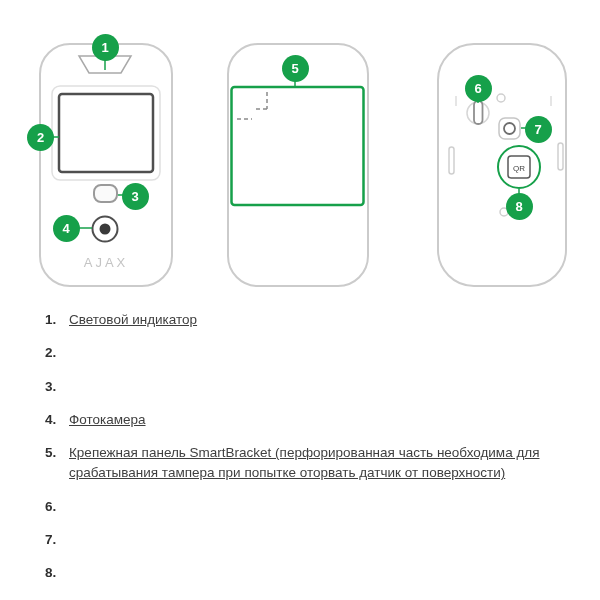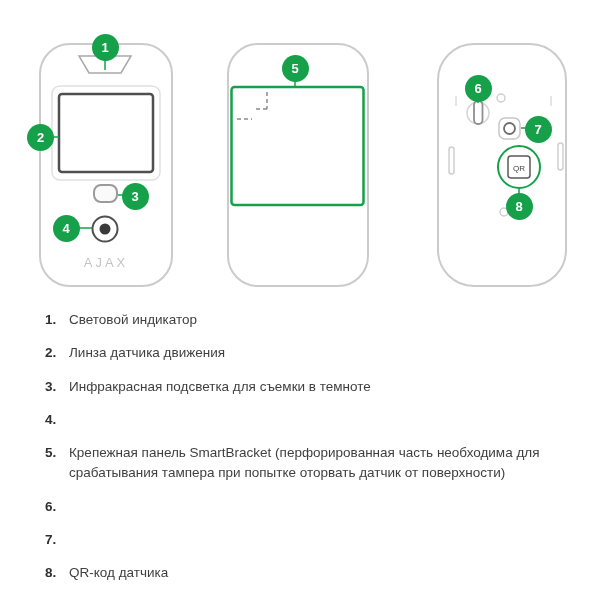--- a/index.html
+++ b/index.html
@@ -49,20 +49,21 @@
     line-height: 1.5;
     color: #3f3f3f;
   }
   .legend-item .num {
     flex: 0 0 24px;
     font-weight: 700;
     color: #2f2f2f;
   }
   .legend-item .txt {
     max-width: 472px;
+    text-decoration: underline;
   }
   .accent-stroke { stroke: var(--accent); }
 </style>
 </head>
 <body>
 
 <div class="page">
 
   <div class="diagram">
     <svg width="600" height="310" viewBox="0 0 600 310">
@@ -125,38 +126,36 @@
     <div class="badge" style="left:505.5px;top:192.5px;">8</div>
   </div>
 
   <div class="legend">
     <div class="legend-item">
       <span class="num">1.</span>
       <span class="txt">Световой индикатор</span>
     </div>
     <div class="legend-item">
       <span class="num">2.</span>
-      <span class="txt">Линза датчика движения</span>
     </div>
     <div class="legend-item">
       <span class="num">3.</span>
-      <span class="txt">Инфракрасная подсветка для съемки в темноте</span>
     </div>
     <div class="legend-item">
       <span class="num">4.</span>
+      <span class="txt">Фотокамера</span>
     </div>
     <div class="legend-item">
       <span class="num">5.</span>
       <span class="txt">Крепежная панель SmartBracket (перфорированная часть необходима для срабатывания тампера при попытке оторвать датчик от поверхности)</span>
     </div>
     <div class="legend-item">
       <span class="num">6.</span>
     </div>
     <div class="legend-item">
       <span class="num">7.</span>
     </div>
     <div class="legend-item">
       <span class="num">8.</span>
-      <span class="txt">QR-код датчика</span>
     </div>
   </div>
 
 </div>
 
 </body></html>

